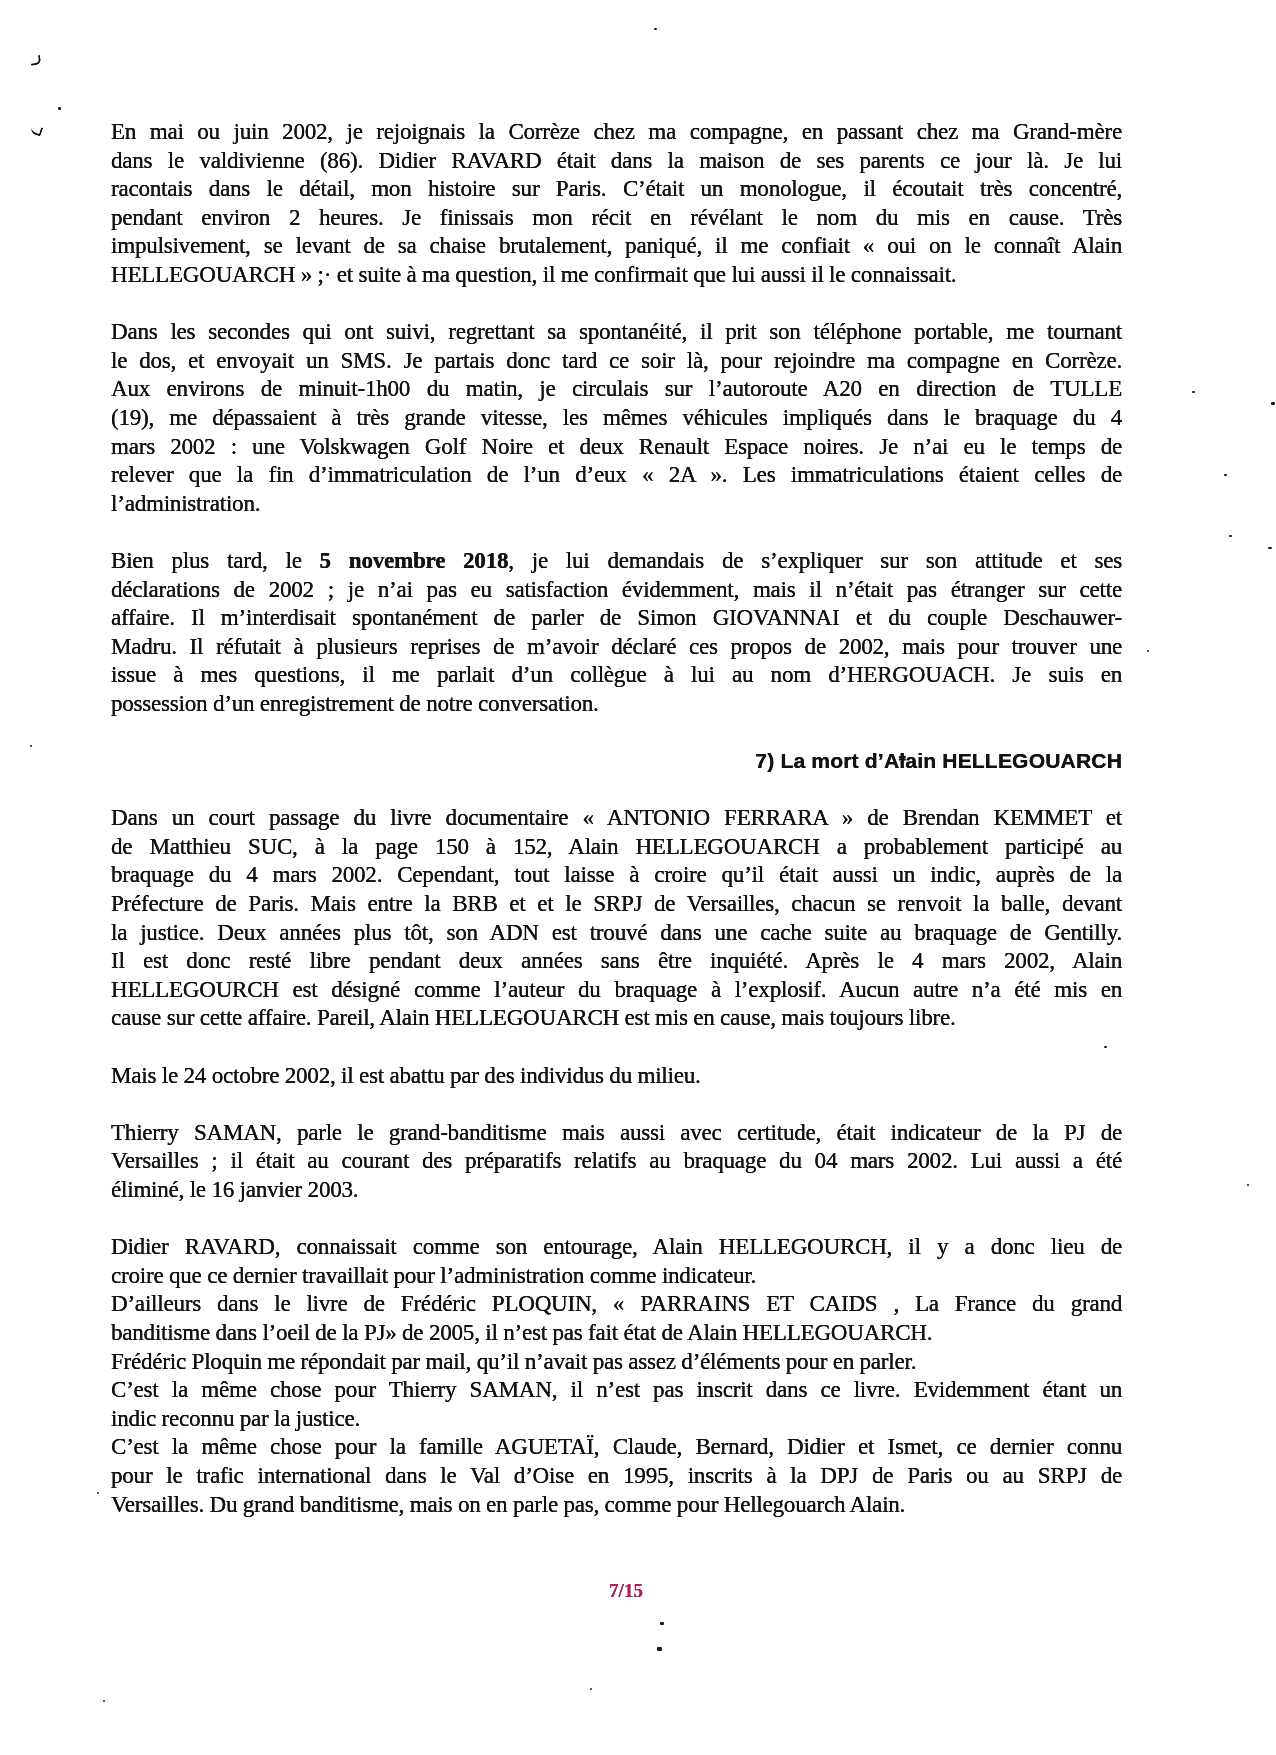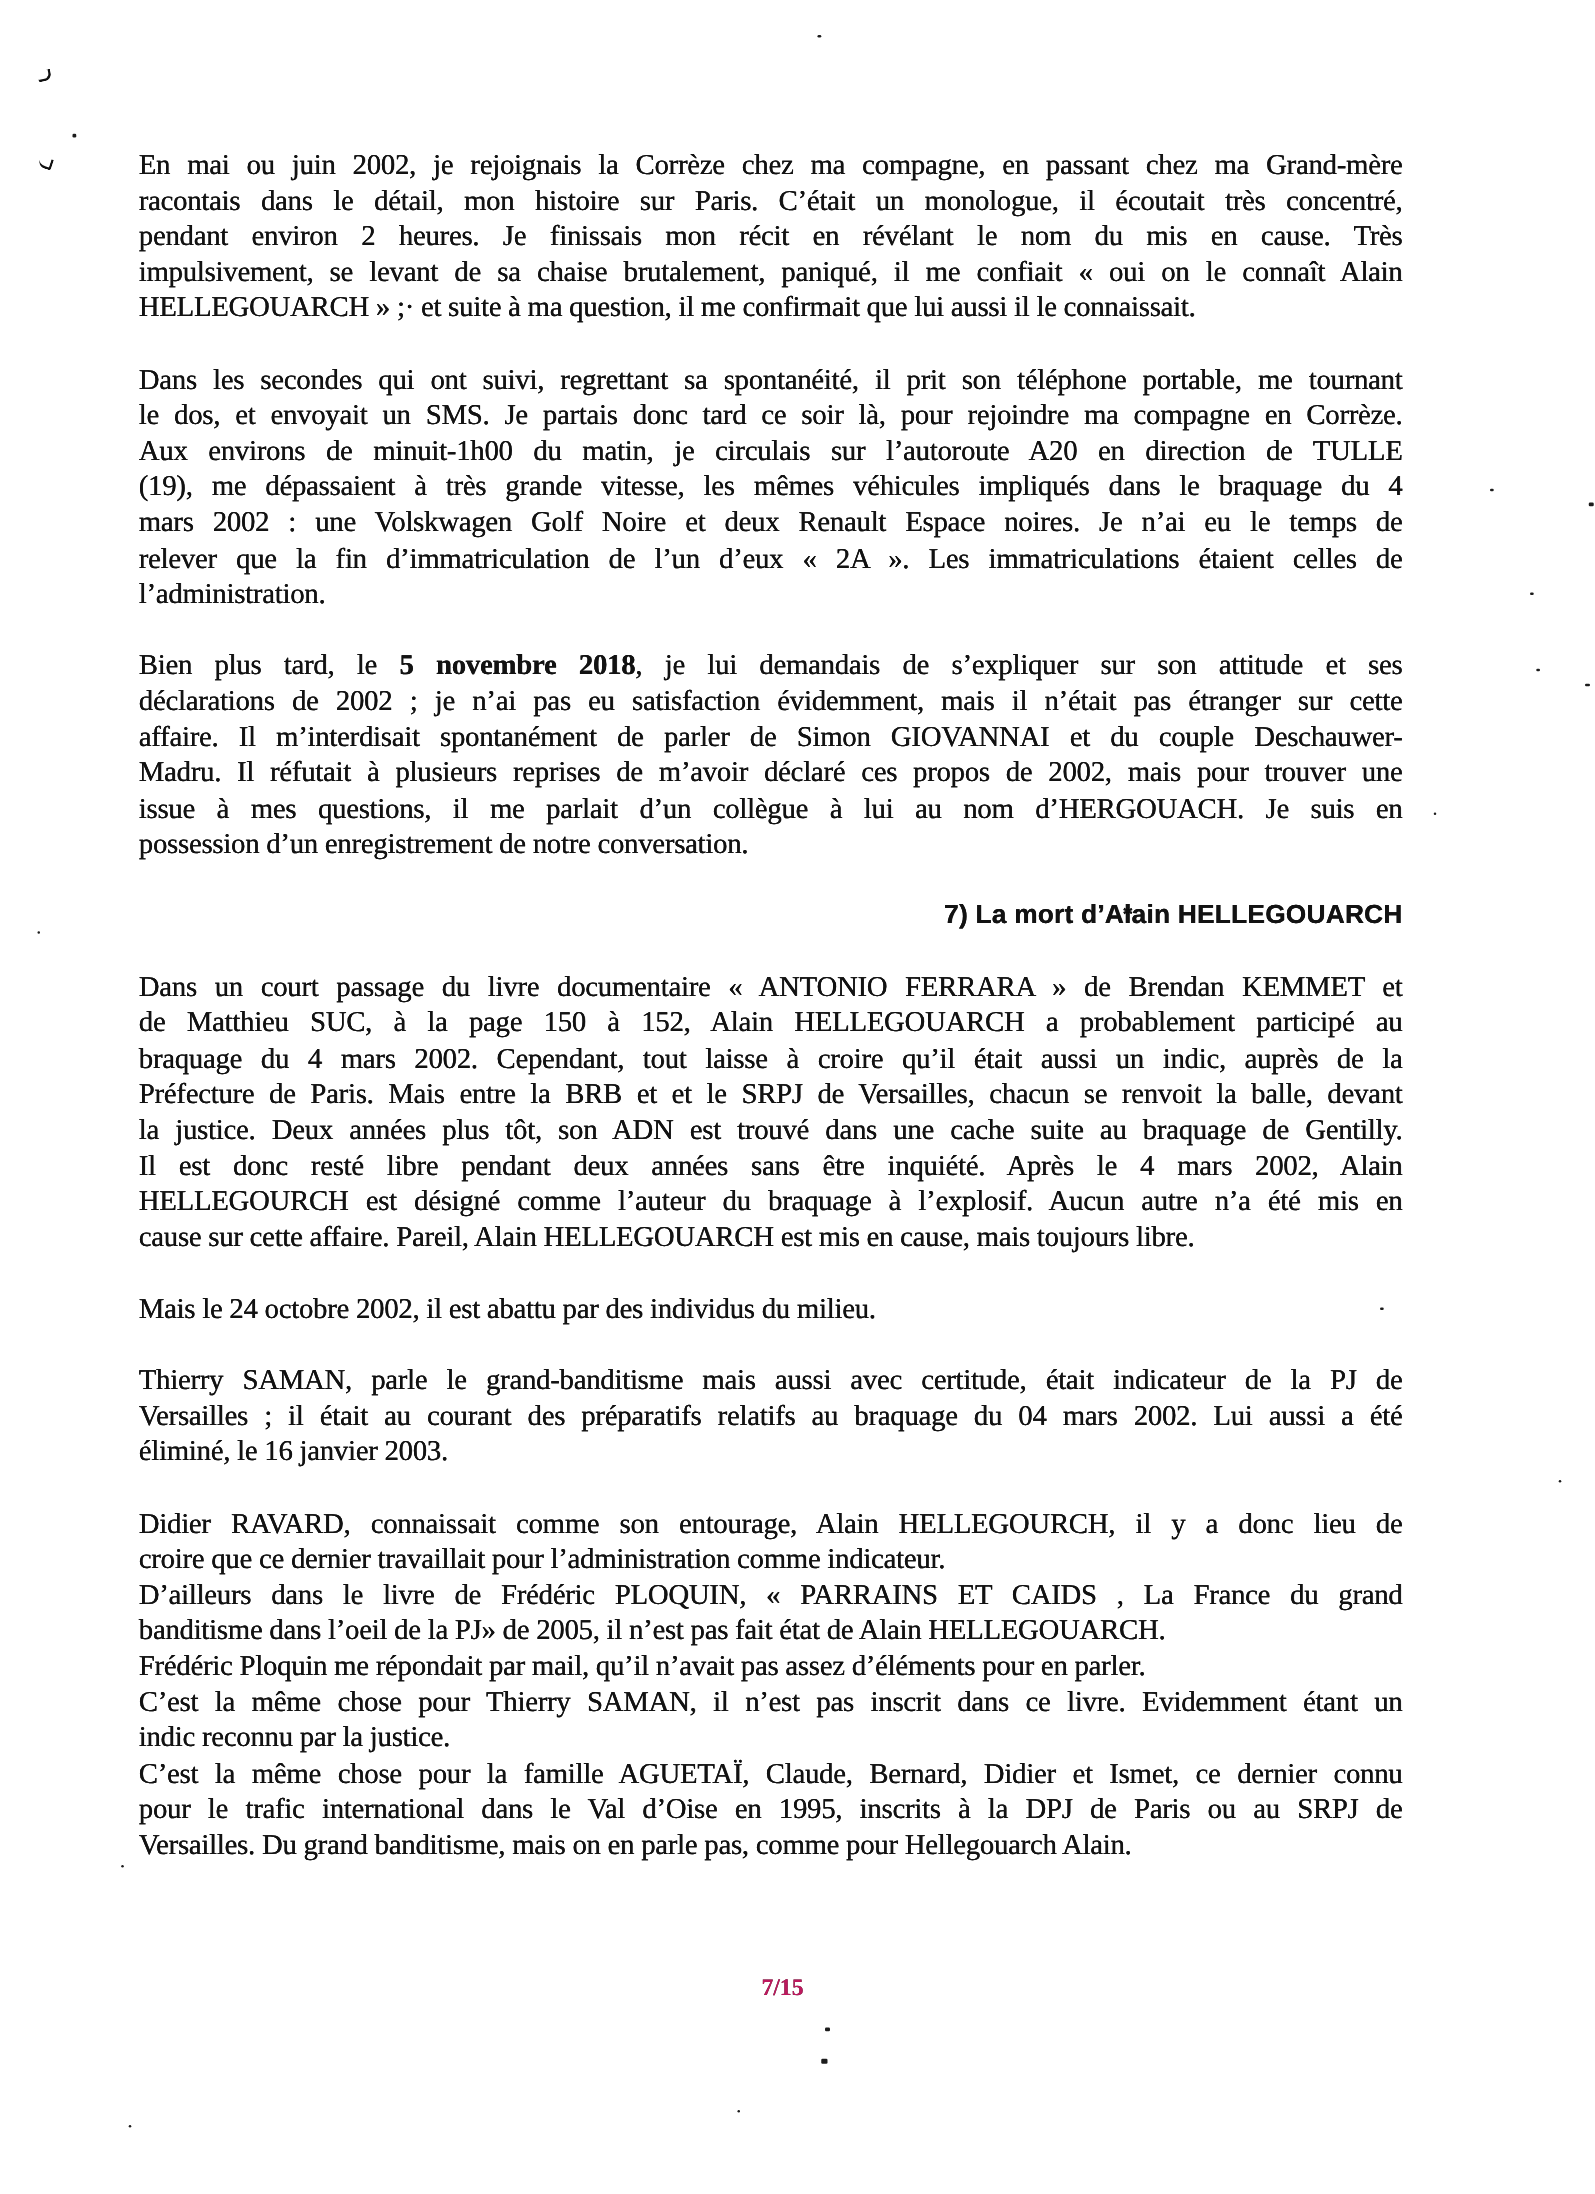--- a/index.html
+++ b/index.html
@@ -62,20 +62,21 @@
 </style>
 </head>
 <body>
 
 <div class="sheet">
 
   <div class="textcol">
     <div id="blocks">
         <div class="block paragraph">
           <div class="line">En mai ou juin 2002, je rejoignais la Corrèze chez ma compagne, en passant chez ma Grand-mère</div>
+          <div class="line">dans le valdivienne (86). Didier RAVARD était dans la maison de ses parents ce jour là. Je lui</div>
           <div class="line">racontais dans le détail, mon histoire sur Paris. C’était un monologue, il écoutait très concentré,</div>
           <div class="line">pendant environ 2 heures. Je finissais mon récit en révélant le nom du mis en cause. Très</div>
           <div class="line">impulsivement, se levant de sa chaise brutalement, paniqué,  il me confiait « oui on le connaît Alain</div>
           <div class="line seglast">HELLEGOUARCH » ;· et suite à ma question, il me confirmait que lui aussi il le connaissait.</div>
         </div>
         <div class="block paragraph">
           <div class="line">Dans les secondes qui ont suivi, regrettant sa spontanéité, il prit son téléphone portable, me tournant</div>
           <div class="line">le dos, et  envoyait un SMS. Je partais donc tard ce soir là, pour rejoindre ma compagne en Corrèze.</div>
           <div class="line">Aux environs de minuit-1h00 du matin, je circulais sur l’autoroute A20 en direction de TULLE</div>
           <div class="line">(19), me dépassaient à très grande vitesse, les mêmes véhicules impliqués dans le braquage du 4</div>

